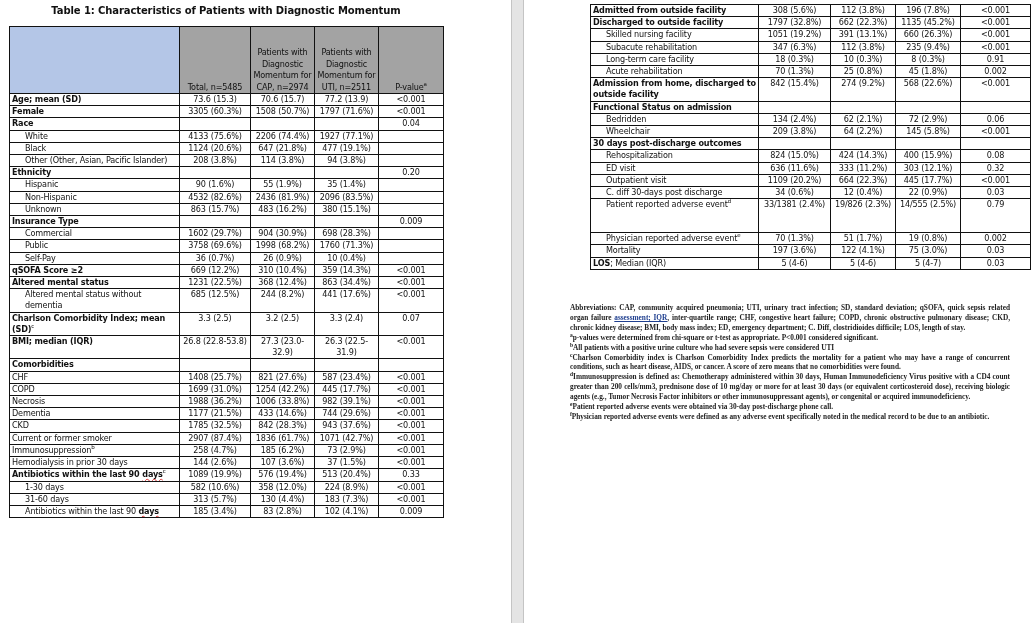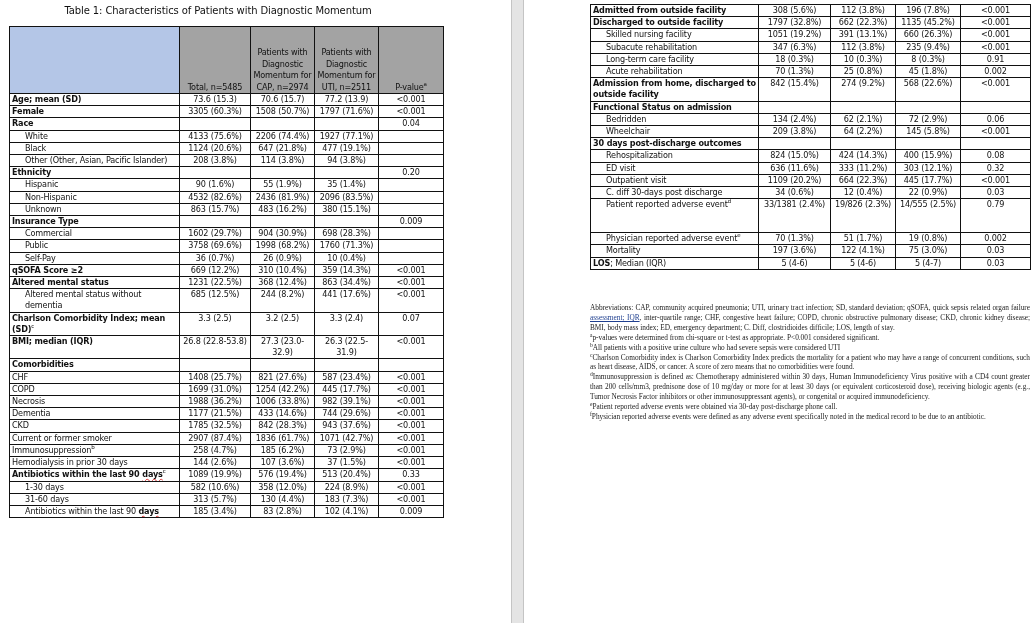--- a/index.html
+++ b/index.html
@@ -4,38 +4,38 @@
 <style>
   html, body { margin: 0; padding: 0; background: #ffffff; }
   body { width: 1034px; height: 623px; position: relative; overflow: hidden;
          font-family: "DejaVu Sans", sans-serif; color: #111; }
   .page { position: absolute; top: 0; }
   #left-page { left: 0; width: 510px; height: 623px; background: #fff; }
   #right-page { left: 525px; width: 509px; height: 623px; background: #fff; }
   #divider { position: absolute; left: 511px; top: 0; width: 13px; height: 623px;
              background: #e4e4e4; border-left: 1px solid #c4c4c4; border-right: 1px solid #c4c4c4; box-sizing: border-box; }
 
-  .title { position: absolute; left: 1px; width: 434px; top: 5px; text-align: center;
-           font-weight: normal; font-size: 10px; letter-spacing: -0.1px; }
+  .title { position: absolute; left: 9px; width: 434px; top: 5px; text-align: center;
+           font-weight: bold; font-size: 10px; letter-spacing: -0.1px; }
 
   table.t { border-collapse: collapse; table-layout: fixed; position: absolute;
             font-size: 8.1px; line-height: 11.2px; letter-spacing: -0.15px; }
   table.t td { border: 1px solid #111; padding: 0 2px; vertical-align: top; white-space: nowrap; overflow: hidden; }
   table.t td.v { text-align: center; }
   table.t td.wrap { white-space: normal; }
   table.t td.ind { padding-left: 15px; }
   table.t tr.hdr td { background: #a3a3a3; vertical-align: bottom; text-align: center; white-space: normal; line-height: 11.5px; }
   table.t tr.hdr td.first { background: #b4c6e7; }
   sup { font-size: 5.5px; line-height: 0; vertical-align: super; }
 
   #left-table { left: 9px; top: 26px; width: 434px; }
   #right-table { left: 590px; top: 4px; width: 440px; }
 
-  .notes { position: absolute; left: 590px; top: 303px; width: 440px;
-           font-family: "Liberation Serif", serif; font-size: 7.3px; line-height: 9.9px; color: #222; text-align: justify; }
+  .notes { position: absolute; left: 570px; top: 303px; width: 440px;
+           font-family: "Liberation Serif", serif; font-size: 7.3px; line-height: 9.9px; color: #222; text-align: justify; font-weight: bold; }
   .notes p { margin: 0; }
   .notes .ul { color: #1f3f8f; text-decoration: underline; }
   .squig { text-decoration: underline wavy #d33; }
 </style>
 </head>
 <body>
 
 <div id="left-page" class="page"></div>
 <div id="divider"></div>
 <div id="right-page" class="page"></div>

